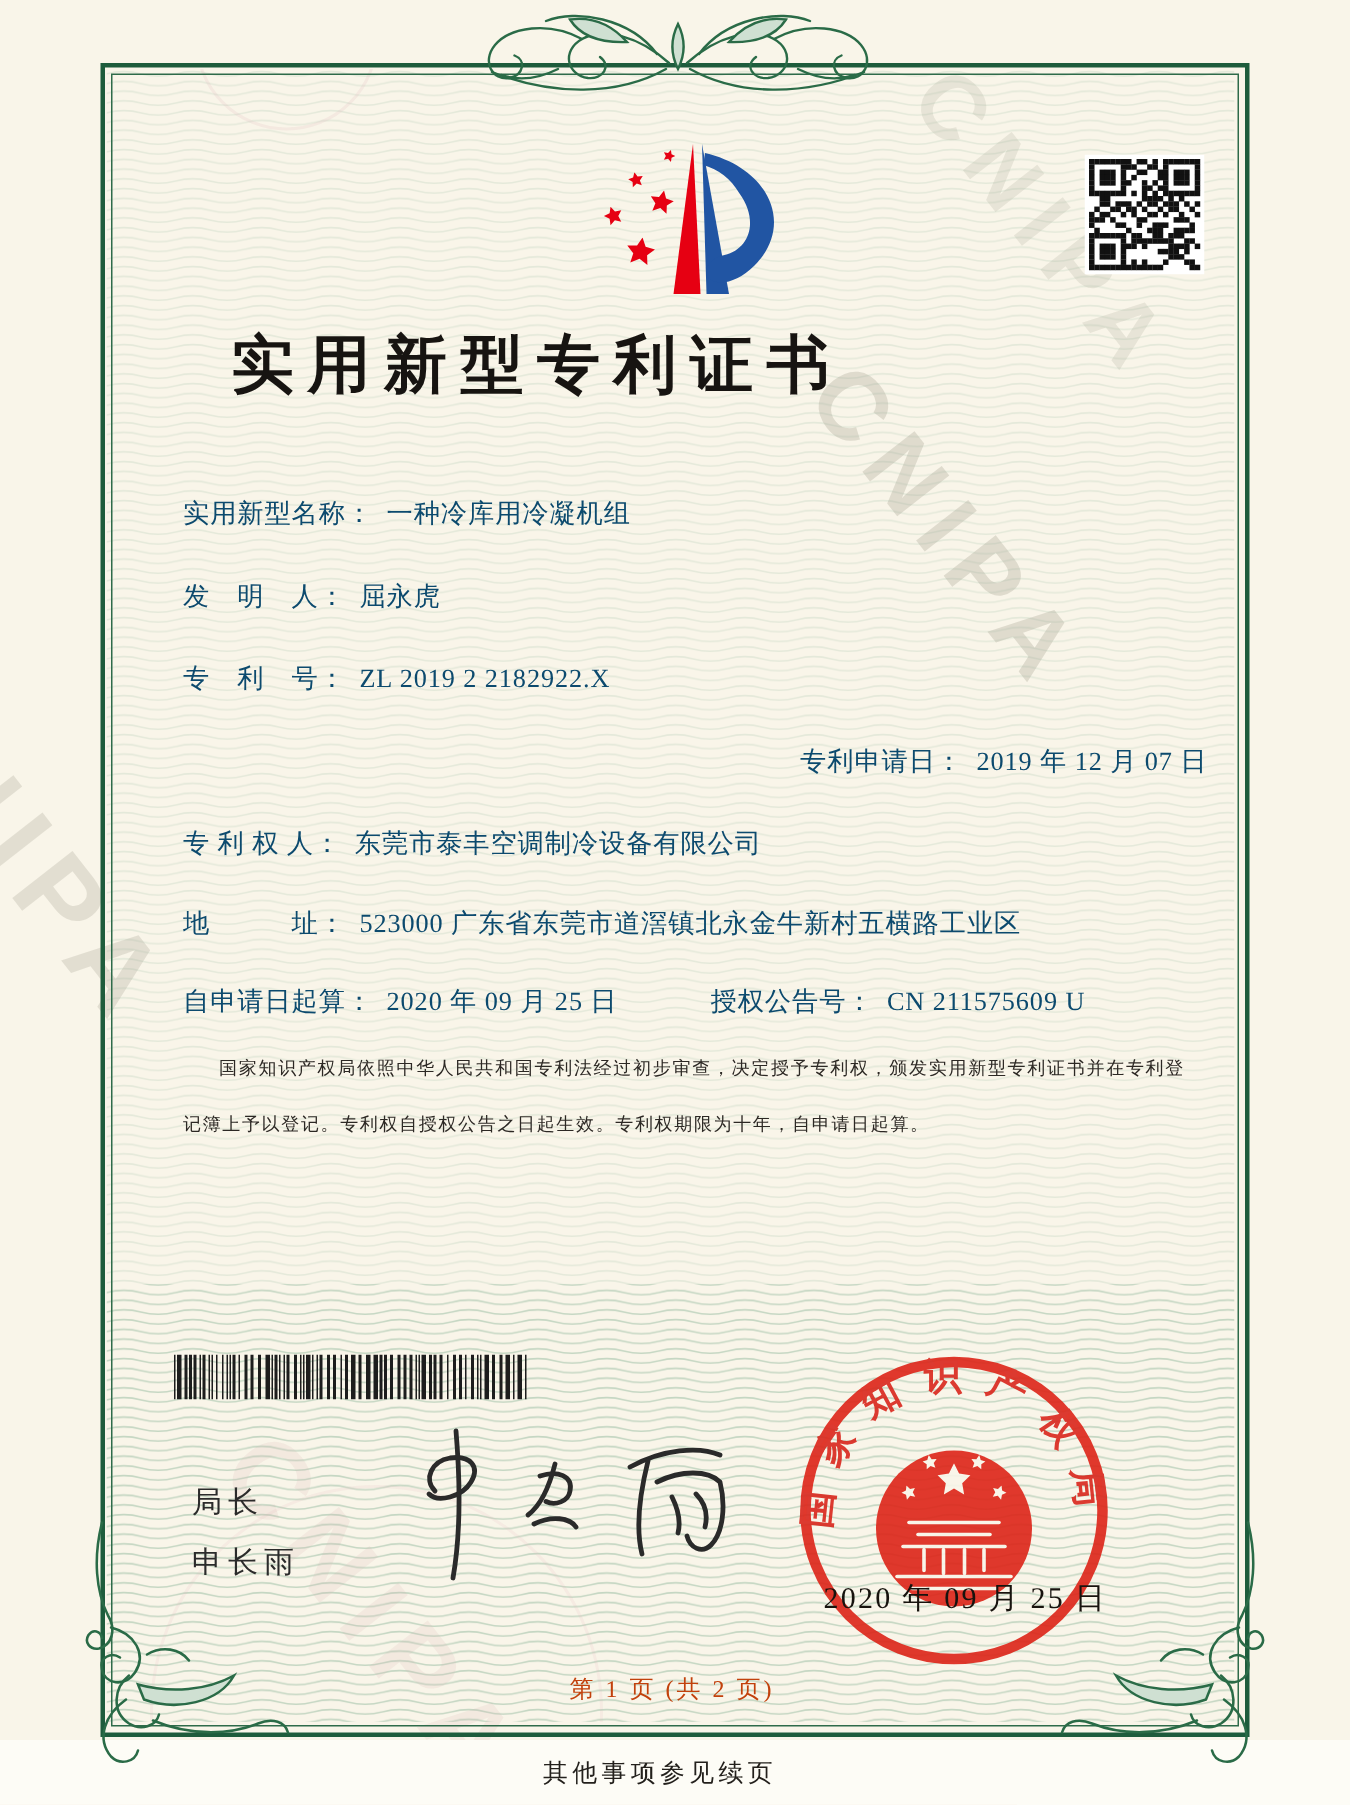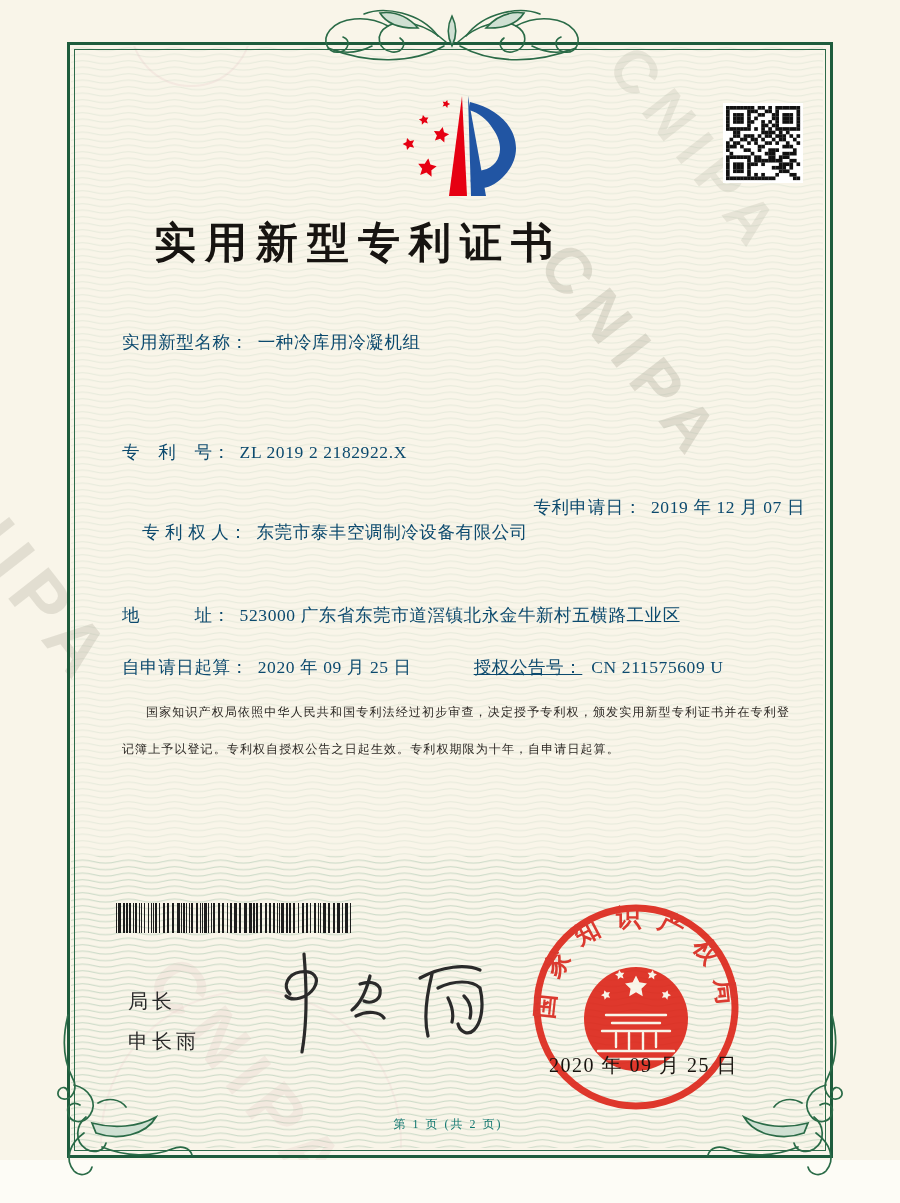--- a/index.html
+++ b/index.html
@@ -9,30 +9,30 @@
   
   .frame-outer{position:absolute;left:67px;top:42px;width:760px;height:1110px;border:3px solid #1e5c3c;}
   .frame-inner{position:absolute;left:4px;top:4px;right:4px;bottom:4px;border:1px solid #2e6b4a;}
   
   .cert-no{position:absolute;left:114px;top:96px;font-size:19px;letter-spacing:3px;color:#3b3833;}
   .title{position:absolute;left:0;top:215px;width:716px;text-align:center;font-size:42px;font-weight:700;
          letter-spacing:9px;color:#171411;}
   .frow{position:absolute;left:122px;right:95px;font-size:17.5px;color:#0c4a6e;letter-spacing:.6px;}
   .frow .lab{white-space:pre;}
   .frow .val{margin-left:9px;}
-  .grant-no{margin-left:62px;text-decoration:underline;}
+  .grant-no{margin-left:62px;}
   .paras{position:absolute;left:122px;top:694px;width:668px;font-size:12px;line-height:37px;
          color:#2c2824;letter-spacing:1.1px;text-align:justify;}
   .paras p{margin:0;text-indent:2em;}
   .signer{position:absolute;left:128px;font-family:"Liberation Sans",sans-serif;font-size:20px;
           font-weight:500;color:#2b2b2b;letter-spacing:4px;}
   .seal-date{position:absolute;left:549px;top:1052px;width:230px;font-size:20px;color:#17130e;
              letter-spacing:1.5px;z-index:6;}
-  .page-footer{position:absolute;left:0;top:1116px;width:896px;text-align:center;font-size:12px;
-               letter-spacing:2px;color:#0f766e;}
+  .page-footer{position:absolute;left:0;top:1116px;width:896px;text-align:center;font-size:16px;
+               letter-spacing:2px;color:#c2410c;}
   .cont-note{position:absolute;left:0;top:1171px;width:880px;text-align:center;font-size:16.5px;
              letter-spacing:3px;color:#23201c;}
   .wm{position:absolute;font-family:"Liberation Sans",sans-serif;font-weight:700;
       transform:rotate(52deg);letter-spacing:12px;z-index:0;}
   svg{display:block;}
   .abs{position:absolute;}
 </style>
 </head>
 <body>
 
@@ -362,27 +362,30 @@
         <rect x="66.95" y="70.48" width="3.67" height="3.67"></rect>
         <rect x="70.48" y="70.48" width="3.67" height="3.67"></rect>
       </g>
   </svg>
 
   <div class="title">实用新型专利证书</div>
 
   <div class="frow" style="top:330px;">
     <span class="lab">实用新型名称：</span><span class="val">一种冷库用冷凝机组</span>
   </div>
+  <div class="frow" style="top:385px;">
+    <span class="lab">发　明　人：</span><span class="val">屈永虎</span>
+  </div>
   <div class="frow" style="top:440px;">
     <span class="lab">专　利　号：</span><span class="val">ZL 2019 2 2182922.X</span>
   </div>
   <div class="frow" style="top:495px;text-align:right;">
     <span class="lab">专利申请日：</span><span class="val">2019 年 12 月 07 日</span>
   </div>
-  <div class="frow" style="top:520px;margin-left:20px;">
+  <div class="frow" style="top:550px;">
     <span class="lab">专 利 权 人：</span><span class="val">东莞市泰丰空调制冷设备有限公司</span>
   </div>
   <div class="frow" style="top:603px;">
     <span class="lab">地　　　址：</span><span class="val">523000 广东省东莞市道滘镇北永金牛新村五横路工业区</span>
   </div>
   <div class="frow" style="top:655px;">
     <span class="lab">自申请日起算：</span><span class="val">2020 年 09 月 25 日</span><span class="lab grant-no">授权公告号：</span><span class="val">CN 211575609 U</span>
   </div>
 
   <div class="paras">
@@ -501,14 +504,15 @@
           <path d="M -38,44 L 38,44"></path>
           <path d="M -28,52 L 28,52"></path>
         </g>
       </g>
     </g>
   </svg>
   <div class="seal-date">2020 年 09 月 25 日</div>
 
   <div class="page-footer">第 1 页 (共 2 页)</div>
   <div class="bottom-strip"></div>
+  <div class="cont-note">其他事项参见续页</div>
 
 </div>
 
 </body></html>

